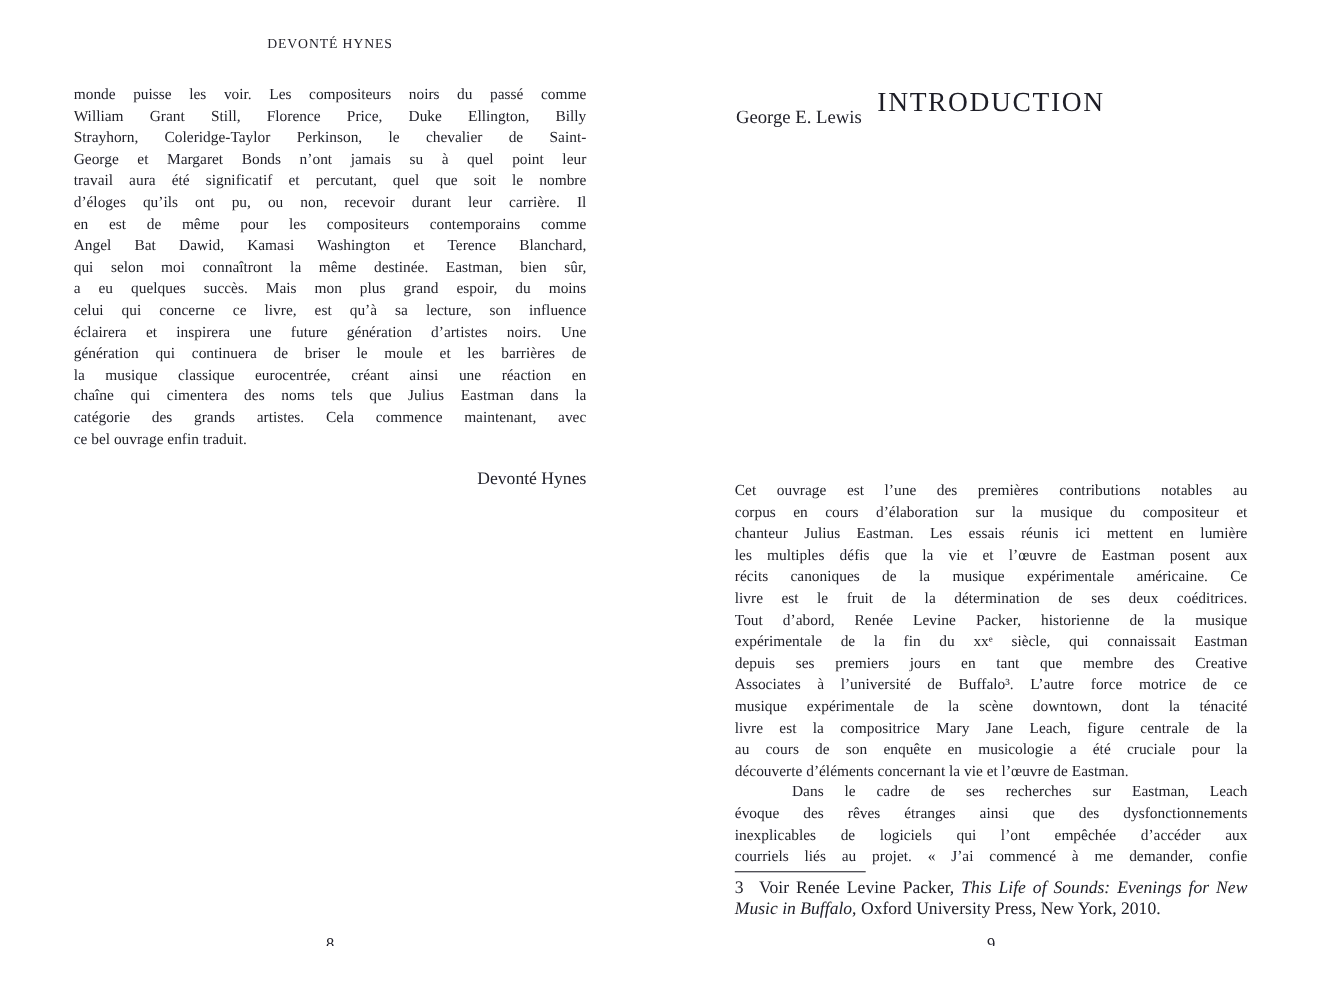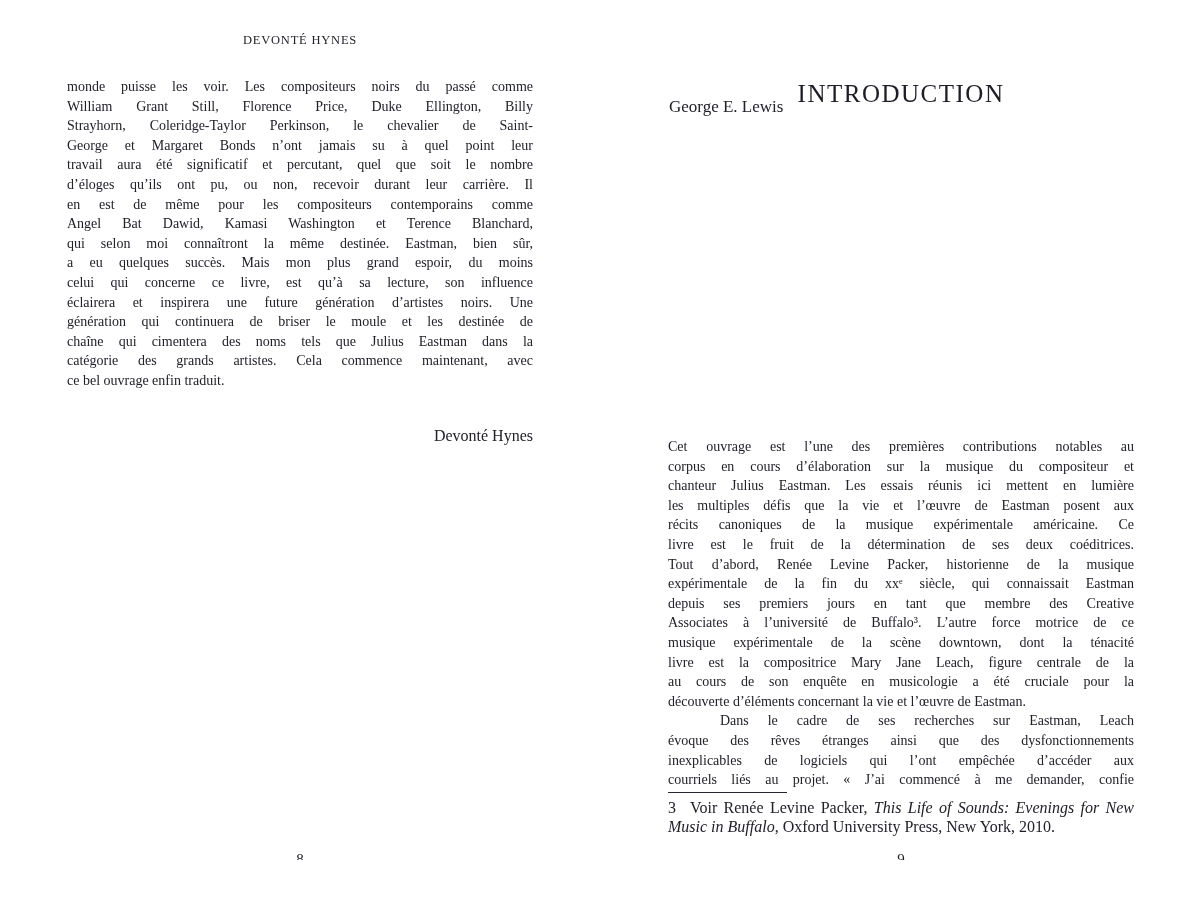--- a/index.html
+++ b/index.html
@@ -130,21 +130,22 @@
         <div class="line">Strayhorn, Coleridge-Taylor Perkinson, le chevalier de Saint-</div>
         <div class="line">George et Margaret Bonds n’ont jamais su à quel point leur</div>
         <div class="line">travail aura été significatif et percutant, quel que soit le nombre</div>
         <div class="line">d’éloges qu’ils ont pu, ou non, recevoir durant leur carrière. Il</div>
         <div class="line">en est de même pour les compositeurs contemporains comme</div>
         <div class="line">Angel Bat Dawid, Kamasi Washington et Terence Blanchard,</div>
         <div class="line">qui selon moi connaîtront la même destinée. Eastman, bien sûr,</div>
         <div class="line">a eu quelques succès. Mais mon plus grand espoir, du moins</div>
         <div class="line">celui qui concerne ce livre, est qu’à sa lecture, son influence</div>
         <div class="line">éclairera et inspirera une future génération d’artistes noirs. Une</div>
-        <div class="line">génération qui continuera de briser le moule et les destinée de</div>
+        <div class="line">génération qui continuera de briser le moule et les barrières de</div>
+        <div class="line">la musique classique eurocentrée, créant ainsi une réaction en</div>
         <div class="line">chaîne qui cimentera des noms tels que Julius Eastman dans la</div>
         <div class="line">catégorie des grands artistes. Cela commence maintenant, avec</div>
         <div class="line para-end">ce bel ouvrage enfin traduit.</div>
       </div>
 
     <div class="signature">Devonté Hynes</div>
 
     <div class="page-number">8</div>
   </div>
 

